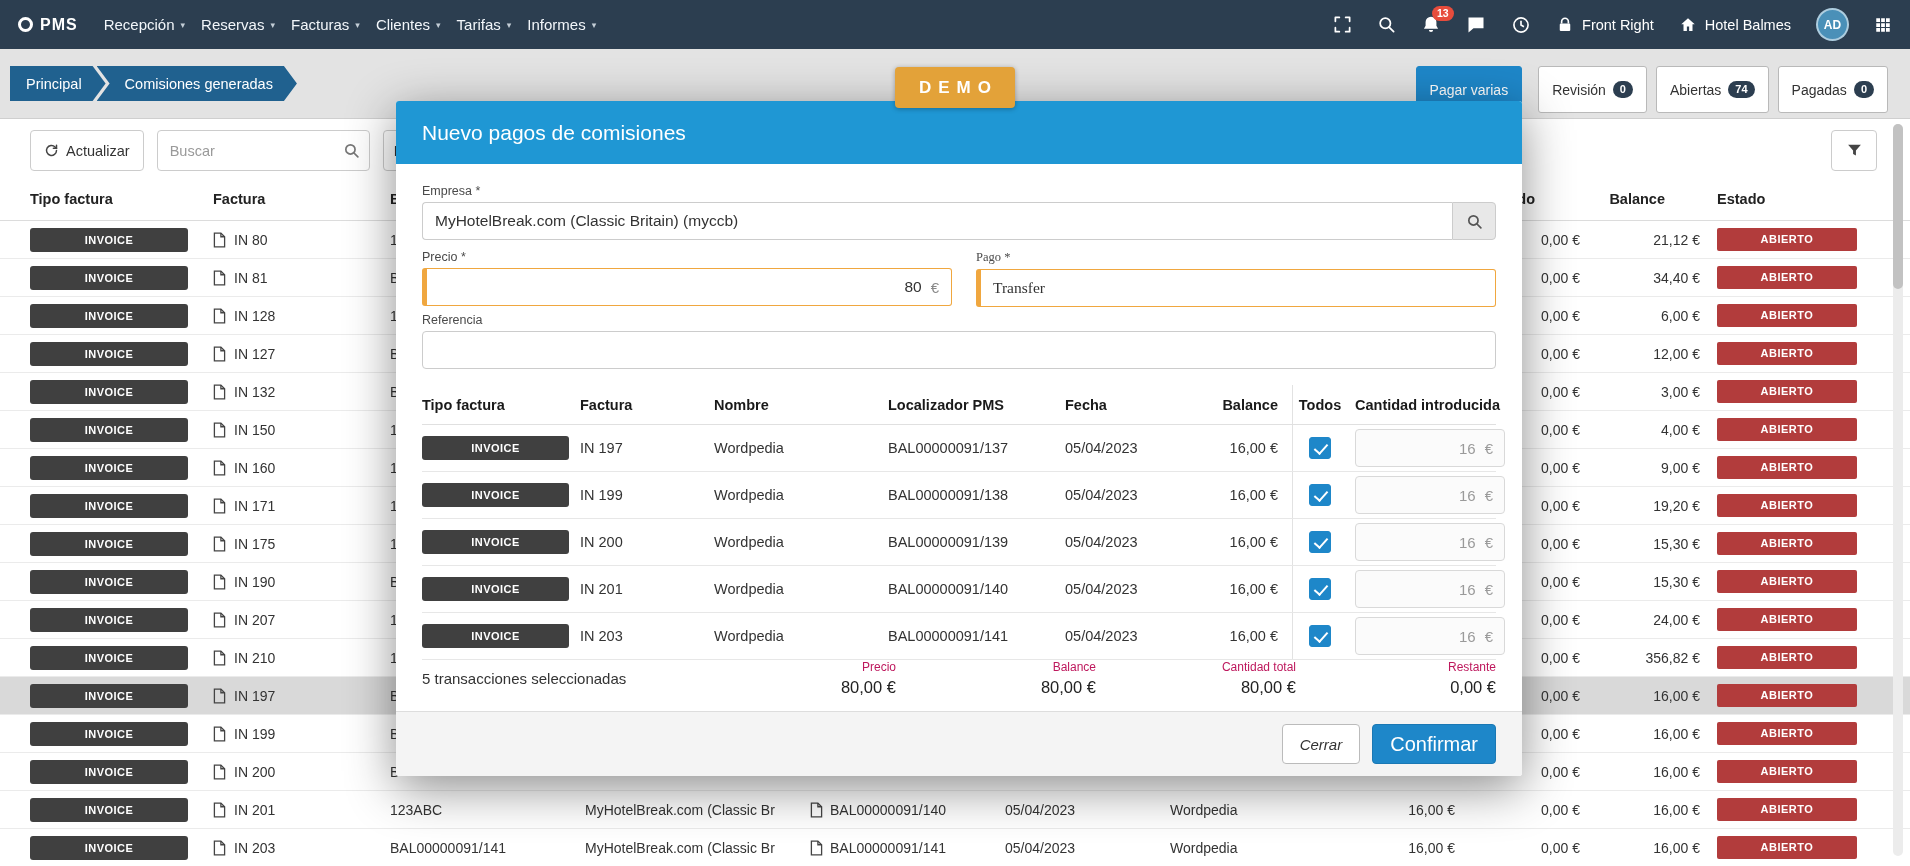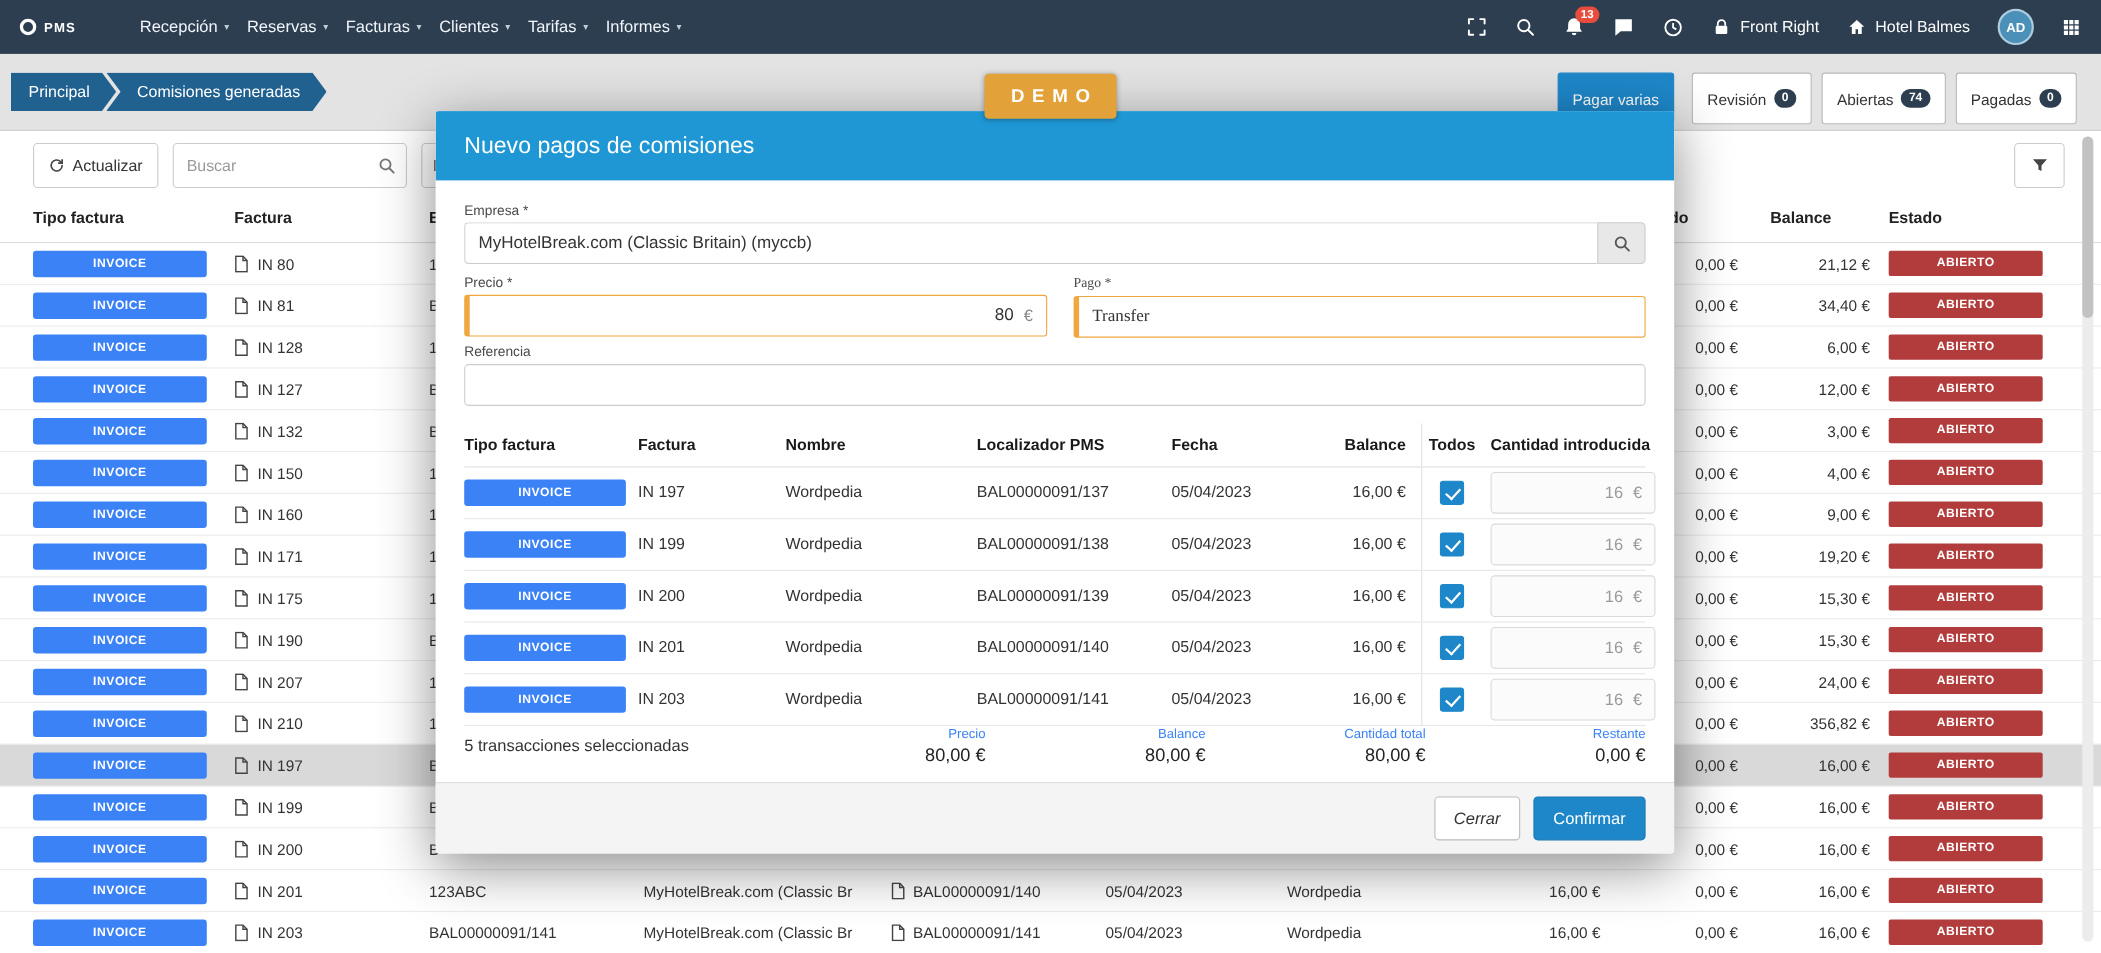--- a/index.html
+++ b/index.html
@@ -3,22 +3,22 @@
 <meta charset="utf-8">
 <style>
   * { margin:0; padding:0; box-sizing:border-box; }
   html,body { width:1910px; height:866px; overflow:hidden; background:#fff;
     font-family:"Liberation Sans","DejaVu Sans",sans-serif; }
   body { position:relative; }
 
   
   .navbar { position:absolute; top:0; left:0; right:0; height:49px; background:#2c3e50;
     display:flex; align-items:center; padding:0 18px; color:#fff; z-index:30; }
-  .brand { display:flex; align-items:center; gap:7px; font-size:12px; font-weight:bold;
-    letter-spacing:1px; margin-right:58px; cursor:pointer; }
+  .brand { display:flex; align-items:center; gap:7px; font-size:16px; font-weight:bold;
+    letter-spacing:1px; margin-right:26px; cursor:pointer; }
   .brand-icon { width:15px; height:15px; border:3.5px solid #fff; border-radius:50%; }
   .menus { display:flex; gap:16px; font-size:15px; }
   .menu-item { display:flex; align-items:center; gap:6px; cursor:pointer; color:#f2f6fa; white-space:nowrap; }
   .caret { font-size:9px; color:#c3cdd6; }
   .nav-right { margin-left:auto; display:flex; align-items:center; gap:25px; }
   .nav-icon { position:relative; display:flex; cursor:pointer; }
   .badge-notif { position:absolute; top:-9px; left:11px; background:#e74c3c; color:#fff;
     font-size:10.5px; font-weight:bold; border-radius:9px; padding:2.5px 5px; line-height:1; }
   .nav-label { display:flex; align-items:center; gap:8px; font-size:14.5px; cursor:pointer; white-space:nowrap; }
   .avatar { width:33px; height:33px; border-radius:50%; background:#4a90b8;
@@ -74,21 +74,21 @@
   .c-loc  { flex:0 0 195px; display:flex; gap:7px; align-items:center; overflow:hidden; white-space:nowrap; }
   .c-fecha{ flex:0 0 165px; }
   .c-nom  { flex:0 0 155px; }
   .c-imp  { flex:0 0 130px; text-align:right; }
   .c-pag  { flex:0 0 125px; text-align:right; }
   .c-bal  { flex:0 0 120px; text-align:right; }
   .c-est  { flex:0 0 157px; padding-left:17px; }
   .grid-head .c-pag { padding-right:45px; }
   .grid-head .c-bal { padding-right:35px; }
 
-  .badge-invoice { display:inline-block; width:158px; height:24px; line-height:24px; background:#3b82f6;
+  .badge-invoice { display:inline-block; width:158px; height:24px; line-height:24px; background:#404040;
     color:#fff; font-size:11px; font-weight:bold; text-align:center; border-radius:3px; letter-spacing:.5px; }
   .badge-abierto { display:inline-block; width:140px; height:23px; line-height:23px; background:#b23c3c;
     color:#fff; font-size:11px; font-weight:bold; text-align:center; border-radius:2px; letter-spacing:.5px; }
 
   .scroll-track { position:absolute; right:7px; top:124px; width:10px; height:732px;
     background:#ececec; border-radius:5px; z-index:2; cursor:pointer; }
   .scroll-thumb { width:10px; height:165px; background:#c2c2c2; border-radius:5px; }
 
   
   .modal { position:absolute; left:396px; top:101px; width:1126px; background:#fff; z-index:20;
@@ -136,29 +136,29 @@
     border:solid #fff; border-width:0 2.5px 2.5px 0; transform:rotate(42deg); }
   .cant-box { width:150px; height:38px; border:1px solid #d9d9d9; border-radius:4px; background:#fbfbfb;
     display:flex; align-items:center; padding:0 11px; }
   .cant-box input { flex:1; text-align:right; border:none; outline:none; background:transparent;
     color:#9a9a9a; font-size:15px; min-width:0; font-family:inherit; }
   .cant-suffix { color:#9a9a9a; margin-left:9px; font-size:15px; }
 
   .summary { display:flex; align-items:center; padding-bottom:14px; }
   .sum-left { flex:1; font-size:15px; color:#333; }
   .sum-item { width:200px; text-align:right; }
-  .sum-label { font-size:12px; color:#3b82f6; }
+  .sum-label { font-size:12px; color:#be185d; }
   .sum-value { font-size:16.5px; color:#222; margin-top:4px; }
 
   .modal-foot { display:flex; justify-content:flex-end; gap:12px; padding:12px 26px;
     background:#f4f4f4; border-top:1px solid #ddd; }
   .btn-plain { height:40px; padding:0 17px; background:#fff; border:1px solid #bbb; border-radius:4px;
     font-size:15px; color:#333; cursor:pointer; font-family:inherit;font-style:italic; }
   .btn-primary { height:40px; padding:0 17px; background:#1e87c9; border:1px solid #1a78b4;
-    border-radius:4px; font-size:15px; color:#fff; cursor:pointer; font-family:inherit; }
+    border-radius:4px; font-size:20px; color:#fff; cursor:pointer; font-family:inherit; }
 </style>
 </head>
 <body>
 
 <header class="navbar">
   <div class="brand">
     <span class="brand-icon"></span>
     <span>PMS</span>
   </div>
   <nav class="menus" id="nav-menus">

